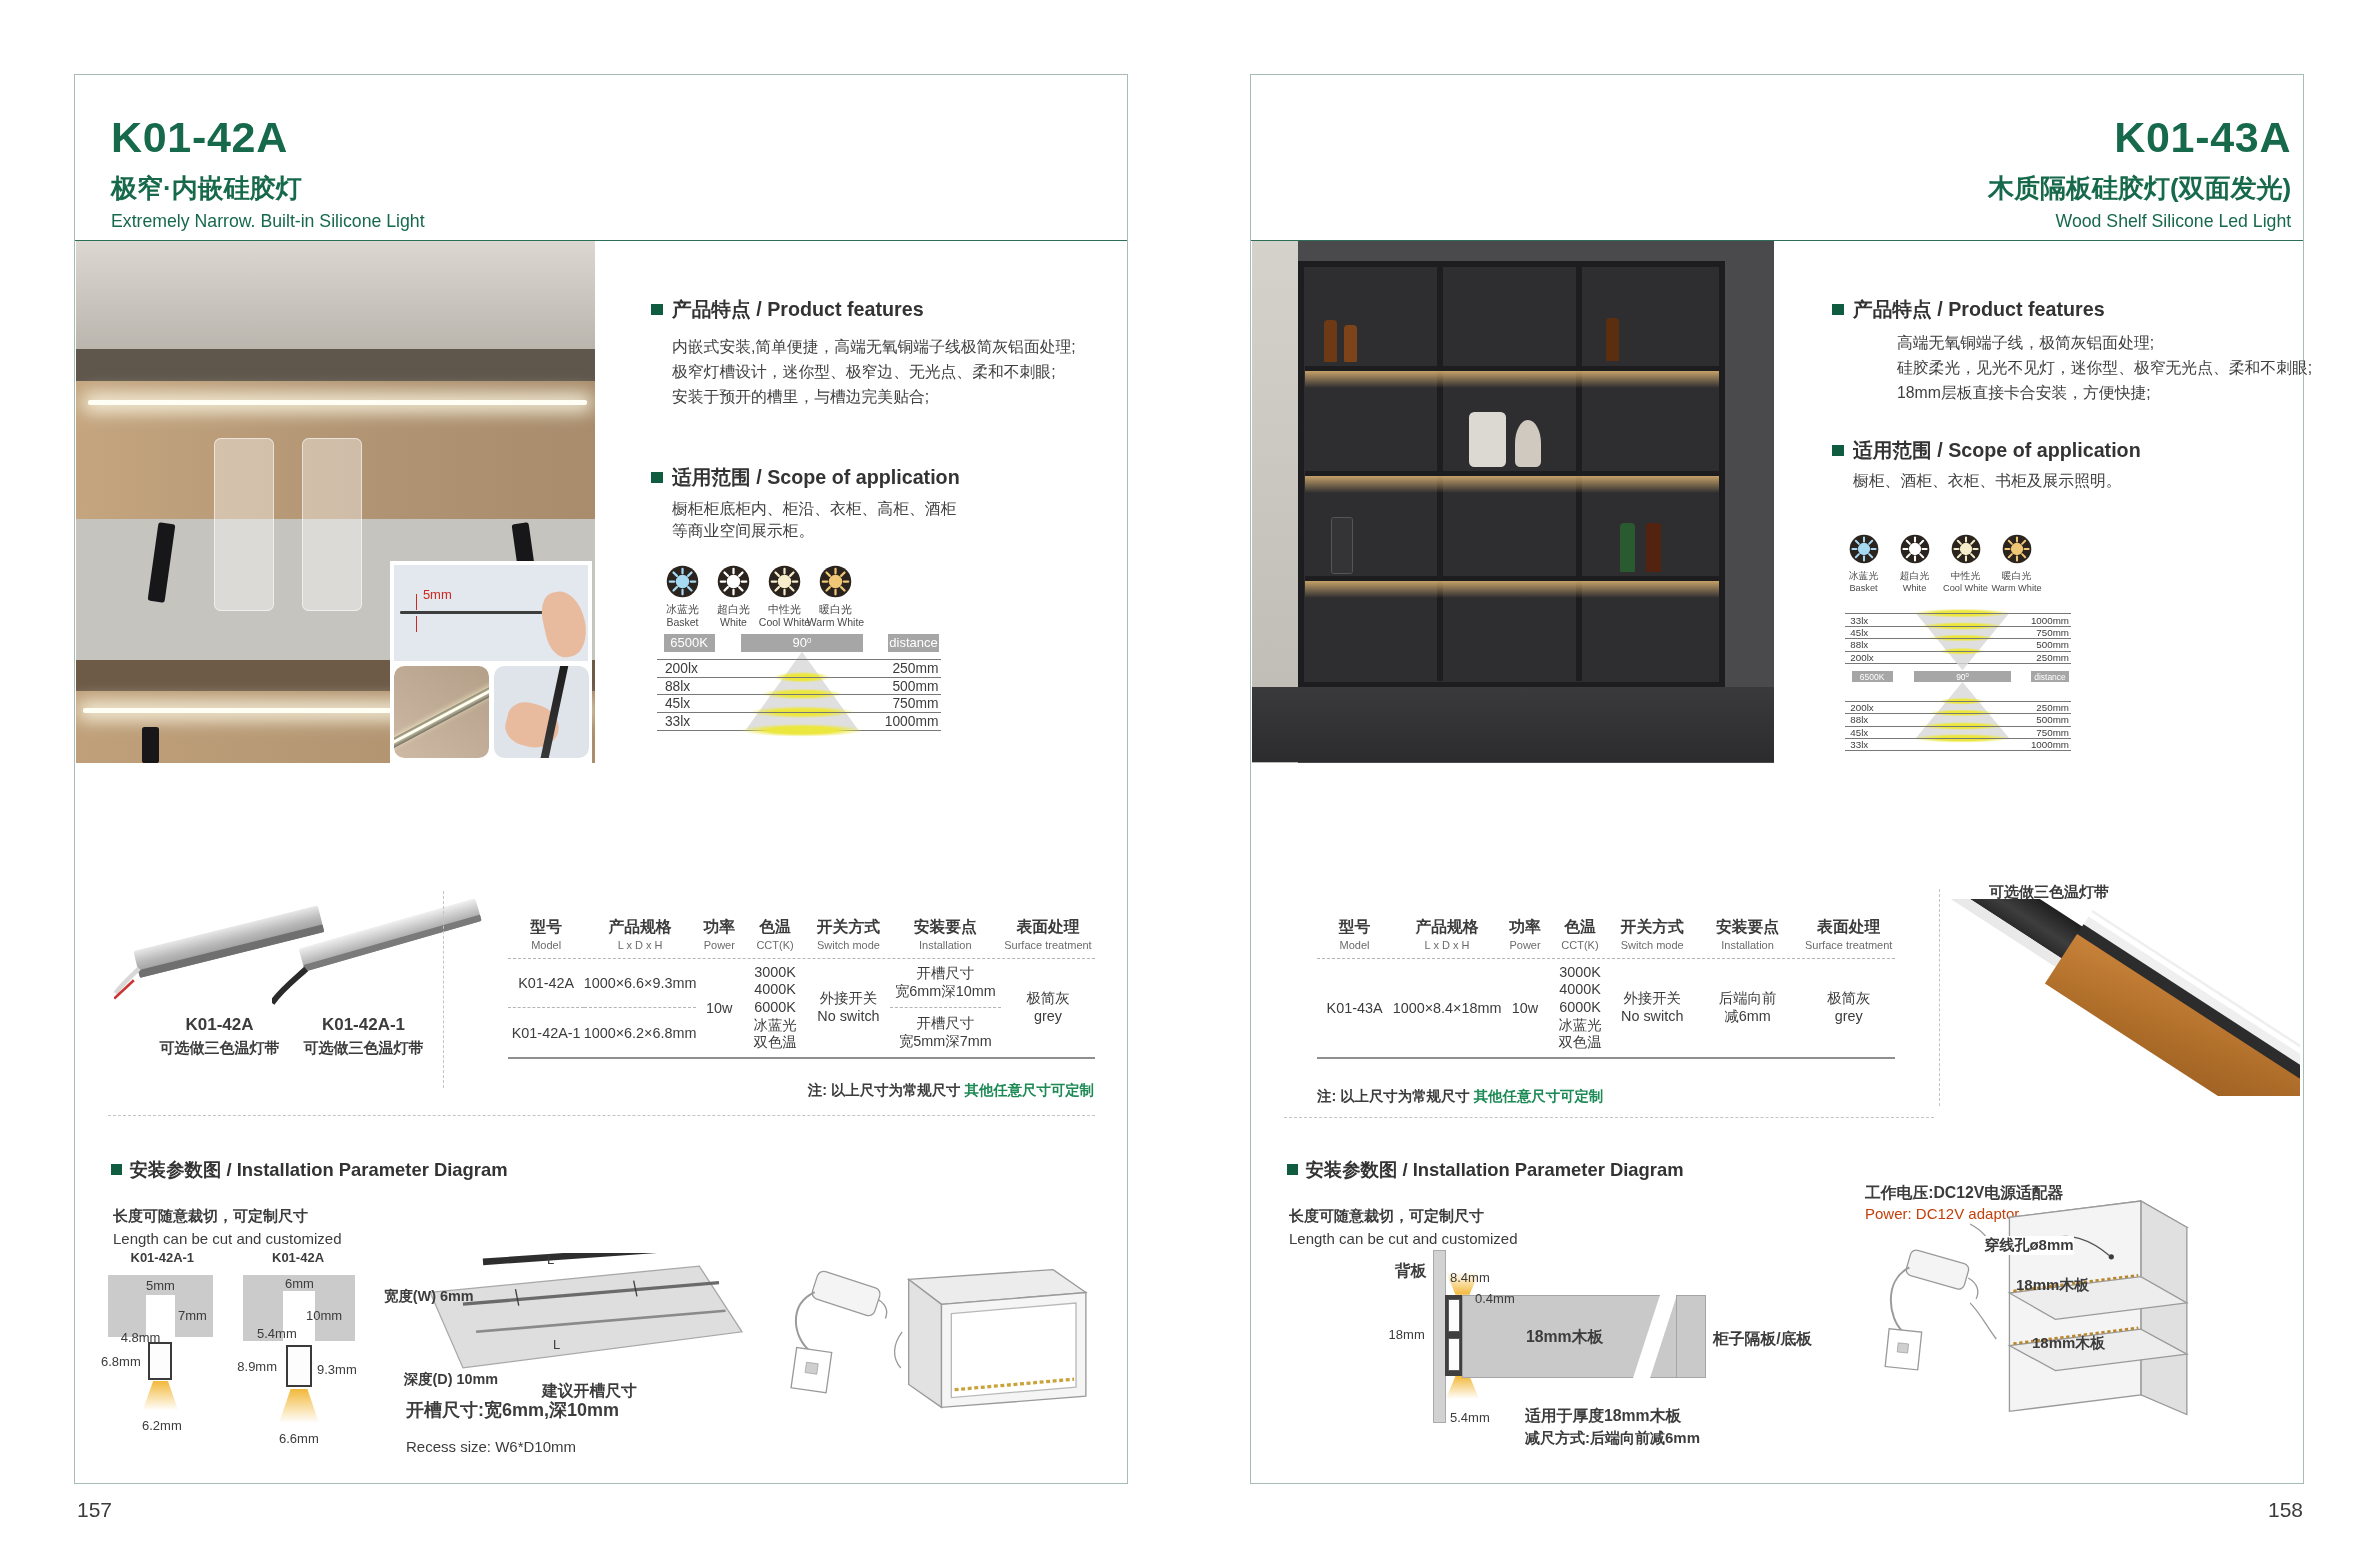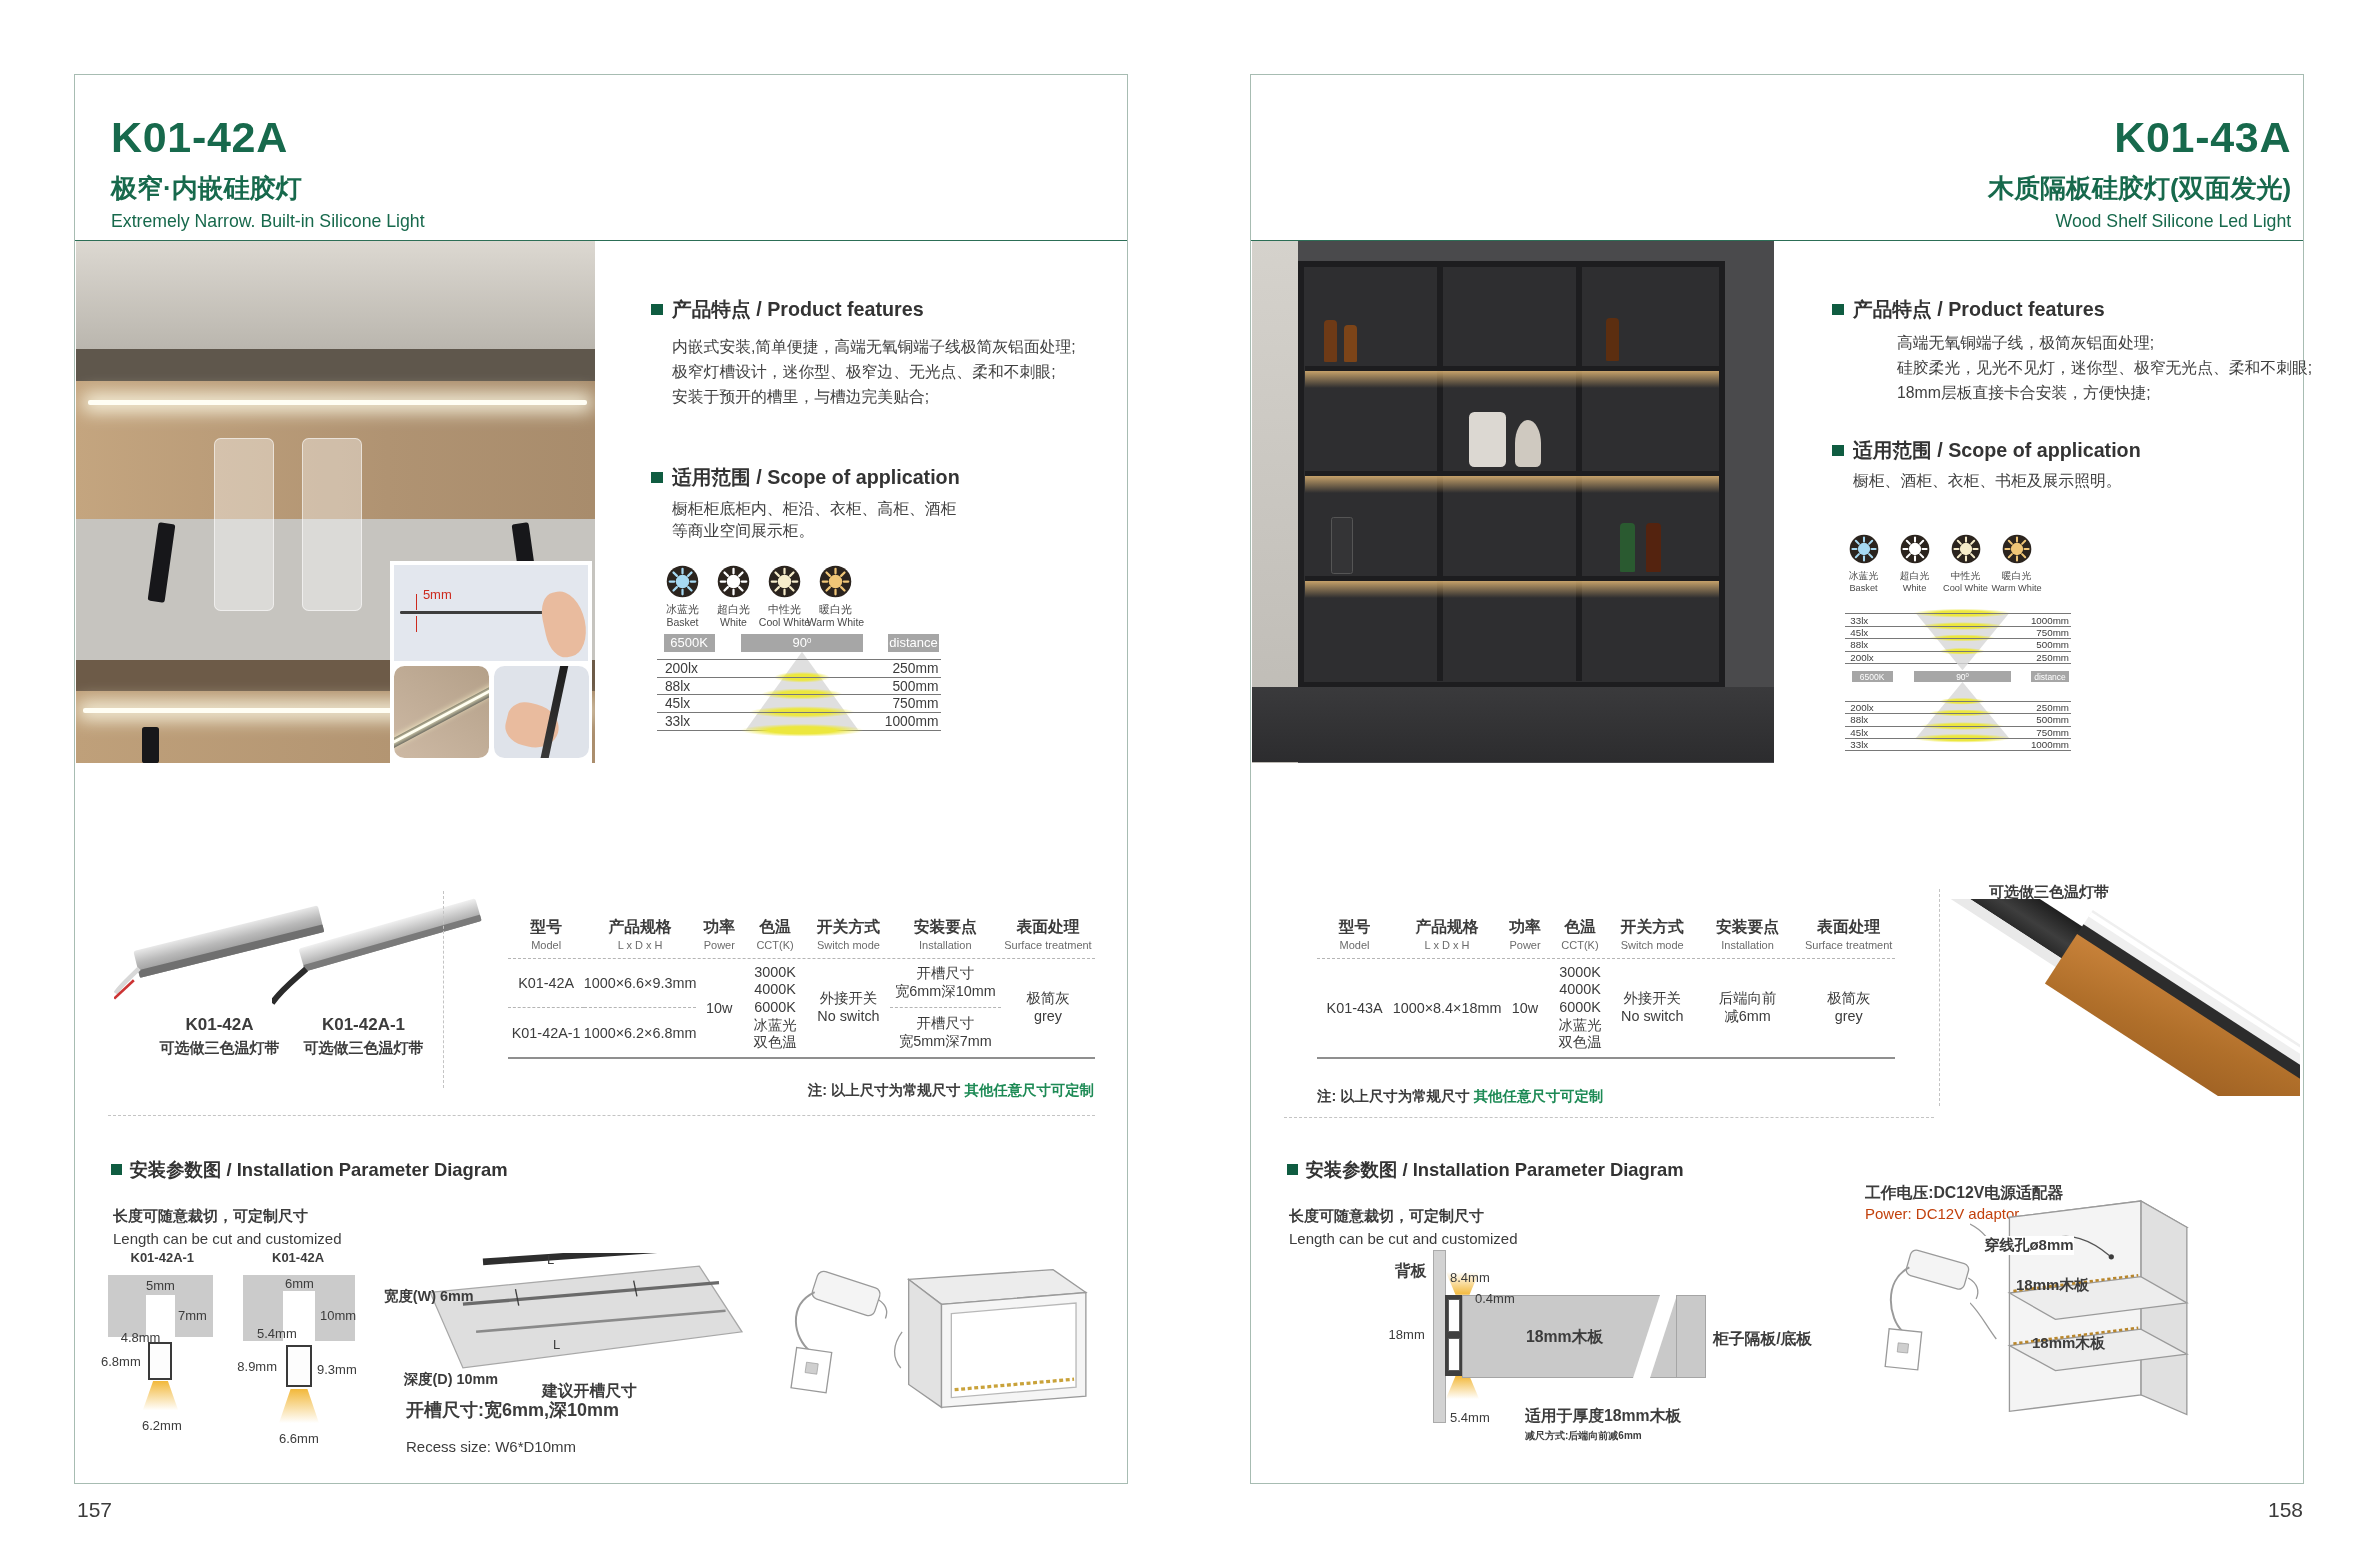--- a/index.html
+++ b/index.html
@@ -388,21 +388,21 @@
       <div class="dim" style="left:0px;top:104px;">6.8mm</div>
       <div class="xglow" style="left:41px;top:131px;width:37px;height:31.5px;"></div>
       <div class="dim" style="left:41px;top:168px;">6.2mm</div>
     </div>
 
     <div class="abs" style="left:161px;top:1175px;width:138px;height:203px;">
       <div class="dim" style="left:36px;top:0;font-weight:bold;">K01-42A</div>
       <div class="xboard" style="left:6.6px;top:25px;width:112px;height:66px;"></div>
       <div class="xnotch" style="left:47px;top:41px;width:31.5px;height:50px;"></div>
       <div class="dim" style="left:49px;top:26px;">6mm</div>
-      <div class="dim" style="left:84px;top:58px;">10mm</div>
+      <div class="dim" style="left:70px;top:58px;">10mm</div>
       <div class="dim" style="left:21px;top:76px;">5.4mm</div>
       <div class="xprof" style="left:50px;top:95px;width:26px;height:42px;"></div>
       <div class="dim" style="left:1.3px;top:109px;">8.9mm</div>
       <div class="dim" style="left:81px;top:112px;">9.3mm</div>
       <div class="xglow" style="left:42px;top:139px;width:42px;height:37px;"></div>
       <div class="dim" style="left:43px;top:181px;">6.6mm</div>
     </div>
 
     <div class="abs" style="left:309px;top:1178px;width:368px;height:151px;">
       <svg width="368" height="151" viewBox="0 0 560 230">
@@ -738,21 +738,21 @@
       <div class="abs" style="left:80px;top:45px;width:217px;height:81px;background:#c9c9c9;border:0.7px solid #a5a5a5;"></div>
       <div class="abs" style="left:265px;top:39px;width:17px;height:92px;background:#fff;transform:skewX(-18deg);"></div>
       <div class="abs" style="left:294px;top:45px;width:27.6px;height:81px;background:#c9c9c9;border:0.7px solid #a5a5a5;"></div>
       <div class="dim" style="left:68px;top:19.7px;">8.4mm</div>
       <div class="dim" style="left:93px;top:41px;">0.4mm</div>
       <div class="dim" style="left:6.6px;top:77px;">18mm</div>
       <div class="dim" style="left:68px;top:160px;">5.4mm</div>
       <div class="dim-b" style="left:144px;top:77px;font-size:15.8px;">18mm木板</div>
       <div class="dim-b" style="left:331px;top:79px;font-size:15.8px;">柜子隔板/底板</div>
       <div class="dim-b" style="left:143px;top:156px;font-size:15.8px;">适用于厚度18mm木板</div>
-      <div class="dim-b" style="left:143px;top:179px;font-size:10px;">减尺方式:后端向前减6mm</div>
+      <div class="dim-b" style="left:143px;top:179px;font-size:15px;">减尺方式:后端向前减6mm</div>
     </div>
 
     <div class="dim-b abs" style="left:614px;top:1108px;font-size:15.8px;">工作电压:DC12V电源适配器</div>
     <div class="abs" style="left:614px;top:1130px;font-size:15px;color:#c2410c;">Power: DC12V adaptor</div>
     <div class="abs" style="left:620px;top:1165px;width:112px;height:144px;">
       <svg width="112" height="144" viewBox="0 0 170 220">
         <rect x="55" y="25" width="92" height="40" rx="9" fill="#f4f4f4" stroke="#9a9a9a" stroke-width="2" transform="rotate(16 100 45)"></rect>
         <path d="M58 42 C 18 62, 26 120, 48 140" fill="none" stroke="#9a9a9a" stroke-width="3"></path>
         <rect x="24" y="138" width="50" height="58" fill="#fff" stroke="#9a9a9a" stroke-width="2" transform="rotate(6 49 167)"></rect>
         <rect x="40" y="158" width="16" height="14" fill="#cfcfcf" stroke="#9a9a9a" transform="rotate(6 49 167)"></rect>

